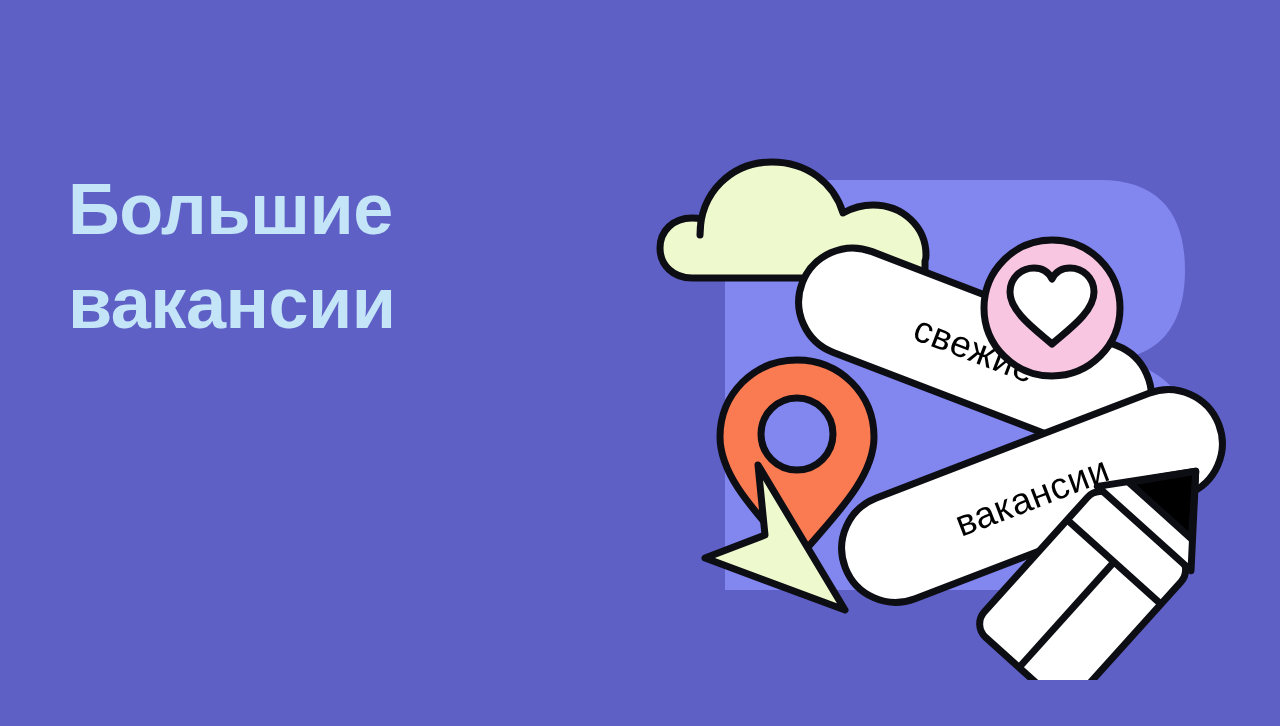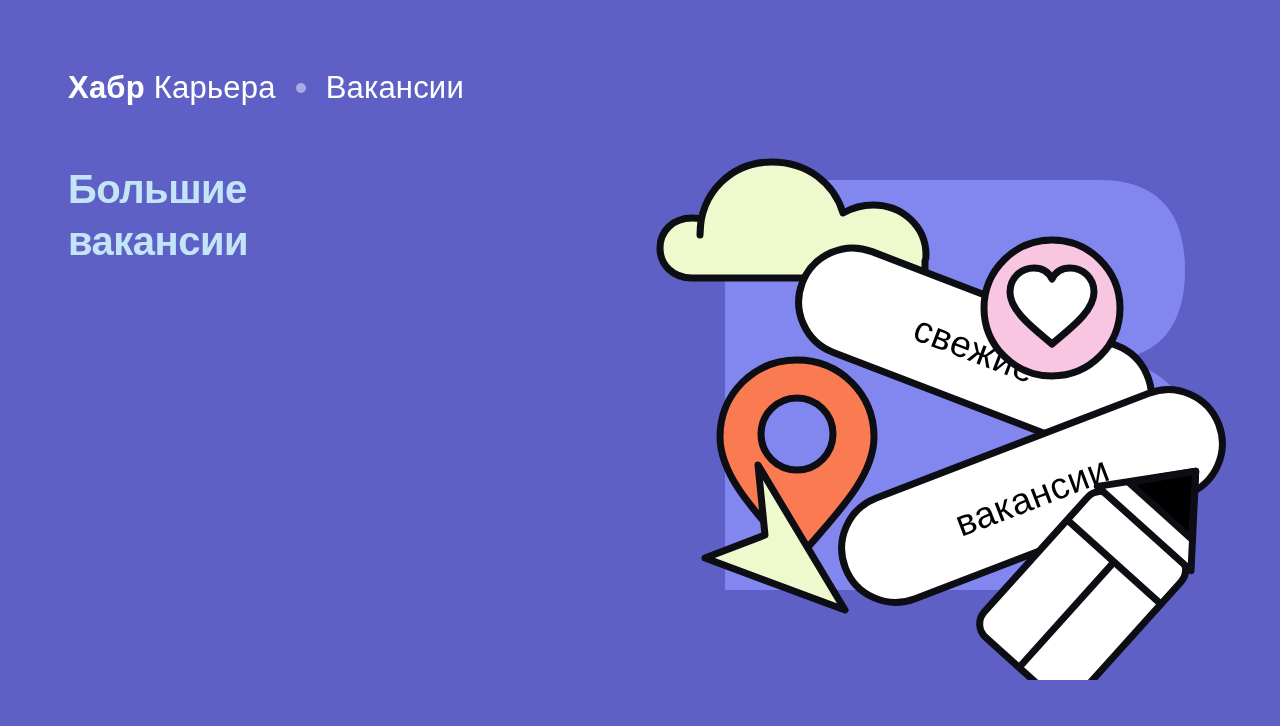--- a/index.html
+++ b/index.html
@@ -53,21 +53,21 @@
     font-size: 31px;
     font-weight: 400;
     color: #ffffff;
     letter-spacing: 0.2px;
   }
 
   .headline {
     position: absolute;
     left: 68px;
     top: 163px;
-    font-size: 40px;
+    font-size: 72px;
     line-height: 1.30;
     font-weight: 700;
     color: #c4e5f8;
     letter-spacing: -0.5px;
     max-width: 520px;
   }
 
   
   #illus {
     position: absolute;
@@ -84,26 +84,20 @@
     font-weight: 400;
     fill: #000000;
     letter-spacing: 0.5px;
   }
 </style>
 </head>
 <body>
 
 <div id="stage">
 
-  <div class="brandline">
-    <span class="brand-strong">Хабр</span>
-    <span class="brand-regular">Карьера</span>
-    <span class="brand-dot"></span>
-    <span class="brand-section">Вакансии</span>
-  </div>
 
   <div class="headline">
     <div>Большие</div>
     <div>вакансии</div>
   </div>
 
   <div id="illus">
     <svg viewBox="0 0 600 560" xmlns="http://www.w3.org/2000/svg">
 
       <g>

